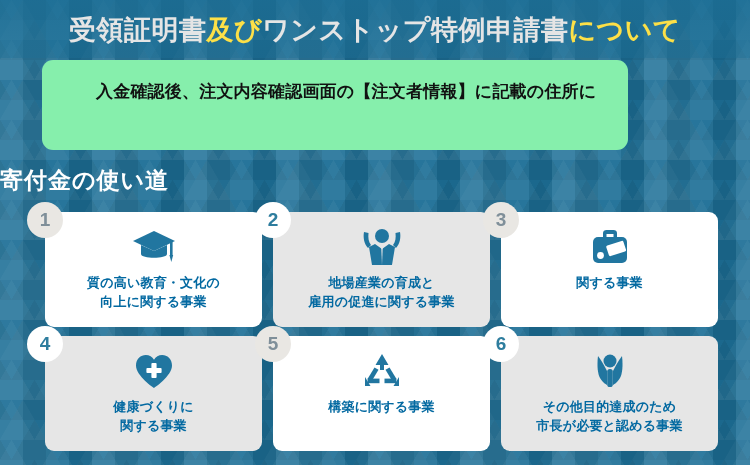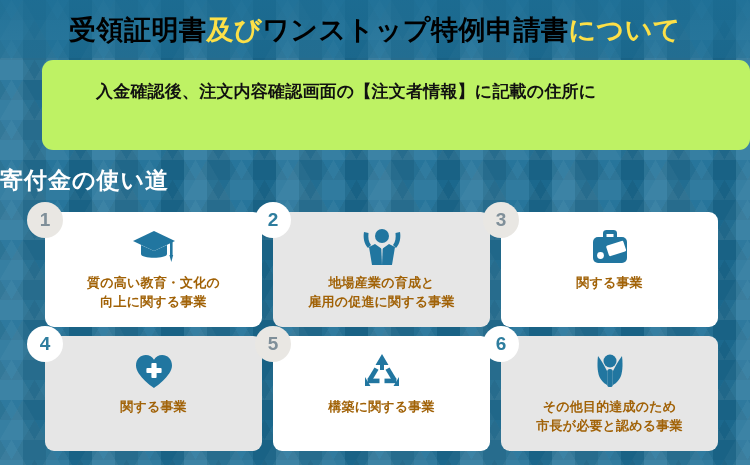--- a/index.html
+++ b/index.html
@@ -38,27 +38,27 @@
   .wrap{position:absolute;inset:0;}
 
   
   .headline{
     position:absolute;top:13px;left:0;right:0;
     text-align:center;
     font-size:27px;line-height:34px;font-weight:bold;
     letter-spacing:.5px;
     white-space:nowrap;
   }
-  .hl-y{color:#000000;margin-top:8px;}
+  .hl-y{color:#e5e5e5;margin-top:8px;}
   .hl-w{color:#fde047;}
 
   
   .notice{
-    position:absolute;left:42px;top:60px;width:708px;height:90px;
-    background:#bef264;border-radius:11px;
+    position:absolute;left:42px;top:60px;width:586px;height:90px;
+    background:#86efac;border-radius:11px;
     box-sizing:border-box;
     padding:17px 0 0 54px;
   }
   .notice-line{
     font-size:17px;line-height:30px;font-weight:bold;color:#111111;
     letter-spacing:.2px;white-space:nowrap;
   }
   .accent-red{color:#d6381c;}
 
   
@@ -96,21 +96,21 @@
   .badge.b-white{background:#ffffff;color:#2e7d9e;}
 
   .icon{
     height:40px;display:flex;align-items:center;justify-content:center;
     margin-bottom:6px;
   }
   .icon svg{display:block;}
 
   .cap{
     text-align:left;font-size:13px;line-height:19px;
-    font-weight:bold;color:#a16207;letter-spacing:.2px;
+    font-weight:bold;color:#0369a1;letter-spacing:.2px;
     white-space:nowrap;
   }
 </style>
 </head>
 <body>
 
 <div id="bg"></div>
 <div id="veil"></div>
 
 <div class="wrap">
@@ -171,20 +171,21 @@
 
     <div class="card grey">
       <div class="badge b-white">4</div>
       <div class="icon">
         <svg width="42" height="38" viewBox="0 0 42 38">
           <path d="M21 36 C21 36 3 24 3 13.5 C3 7 7.8 3 12.8 3 C16.4 3 19.3 5 21 7.8 C22.7 5 25.6 3 29.2 3 C34.2 3 39 7 39 13.5 C39 24 21 36 21 36 Z" fill="#2176a0"></path>
           <rect x="18.4" y="11" width="5.2" height="15" rx="1" fill="#ffffff"></rect>
           <rect x="13.4" y="16" width="15.2" height="5" rx="1" fill="#ffffff"></rect>
         </svg>
       </div>
+      <div class="cap">健康づくりに</div>
       <div class="cap">関する事業</div>
     </div>
 
     <div class="card light">
       <div class="badge b-grey">5</div>
       <div class="icon">
         <svg width="42" height="38" viewBox="0 0 42 38">
           <g fill="#2176a0">
             <path d="M21 2 L27.5 13 L23 13 L23 18 L19 18 L19 13 L14.5 13 Z"></path>
             <path d="M13.5 15.5 L17.5 17.8 L10.5 29.5 L6.5 27 Z"></path>

